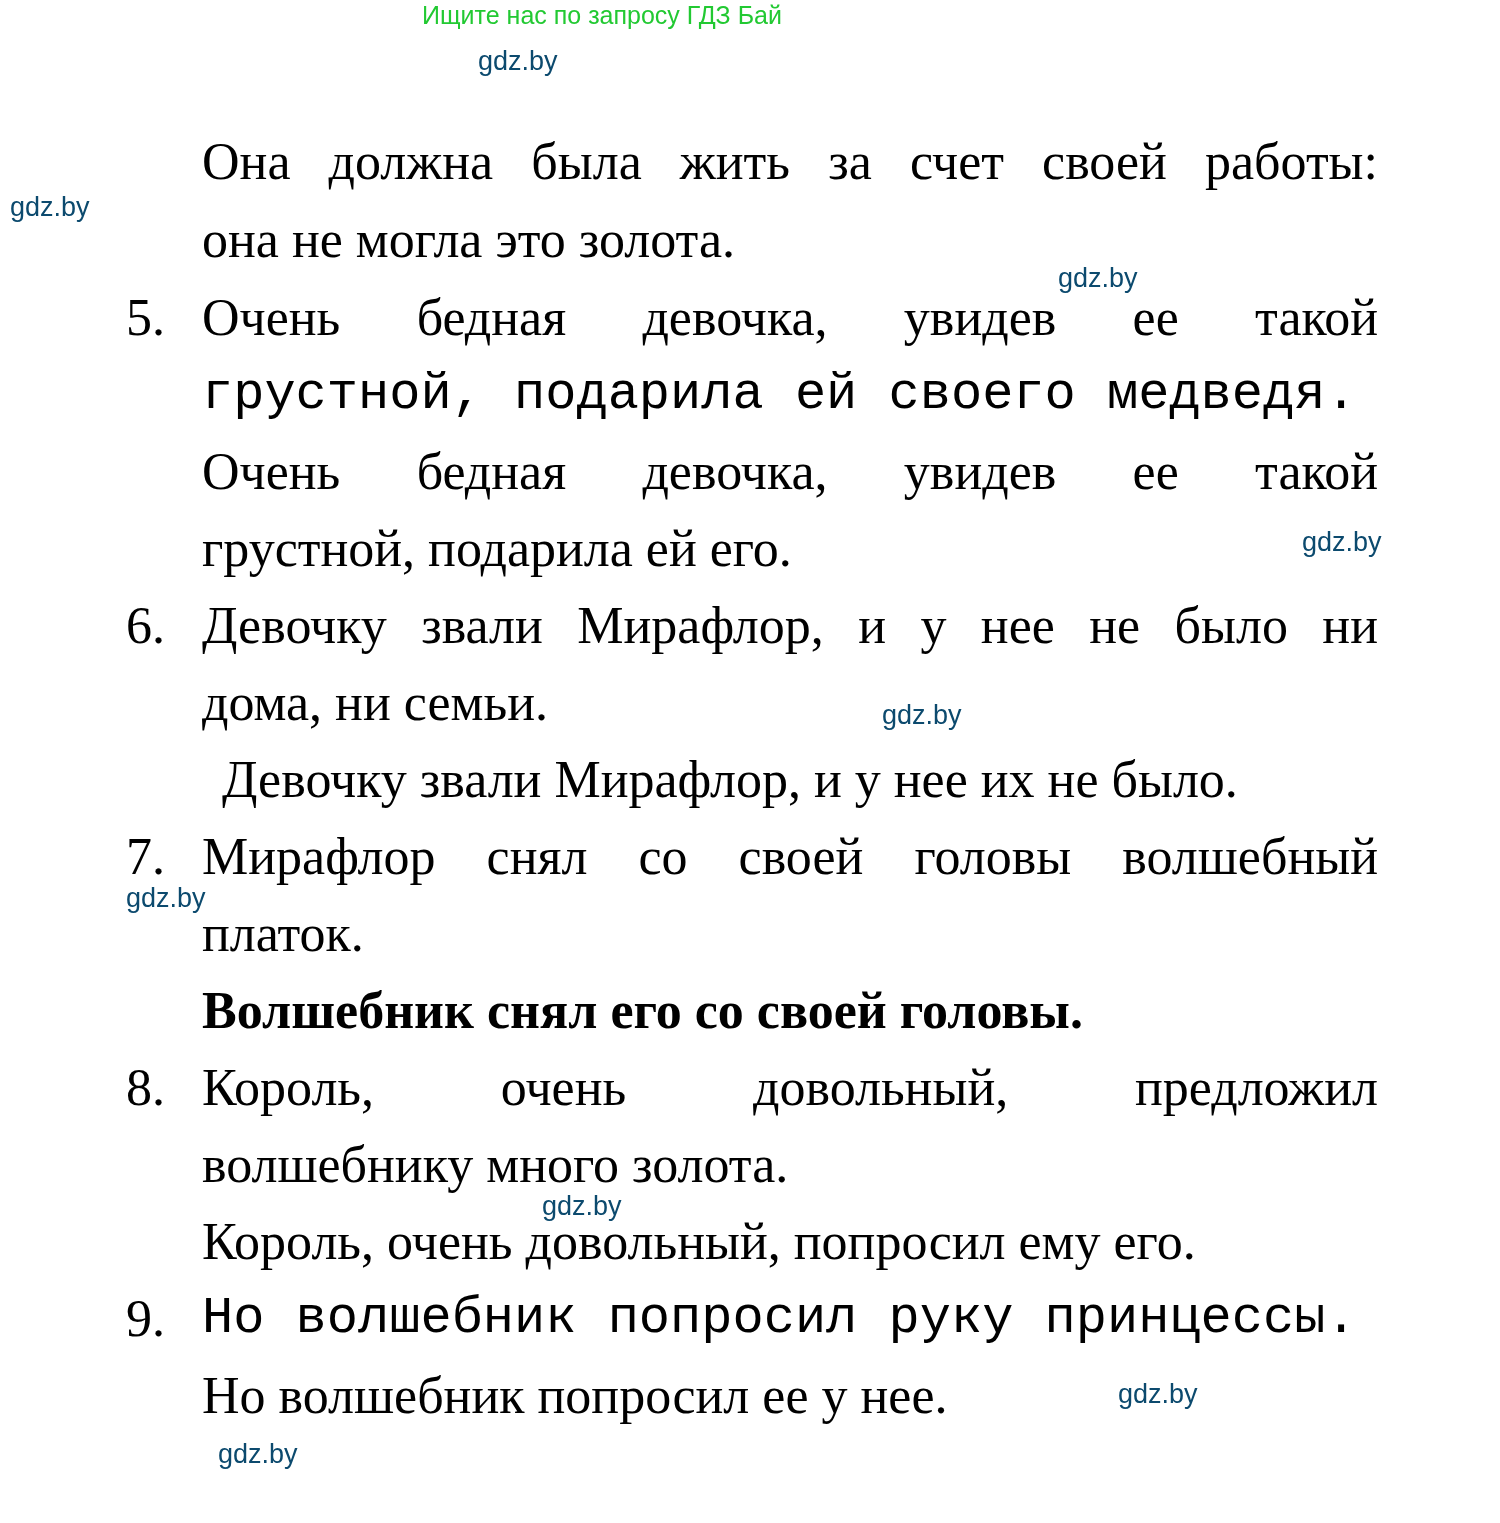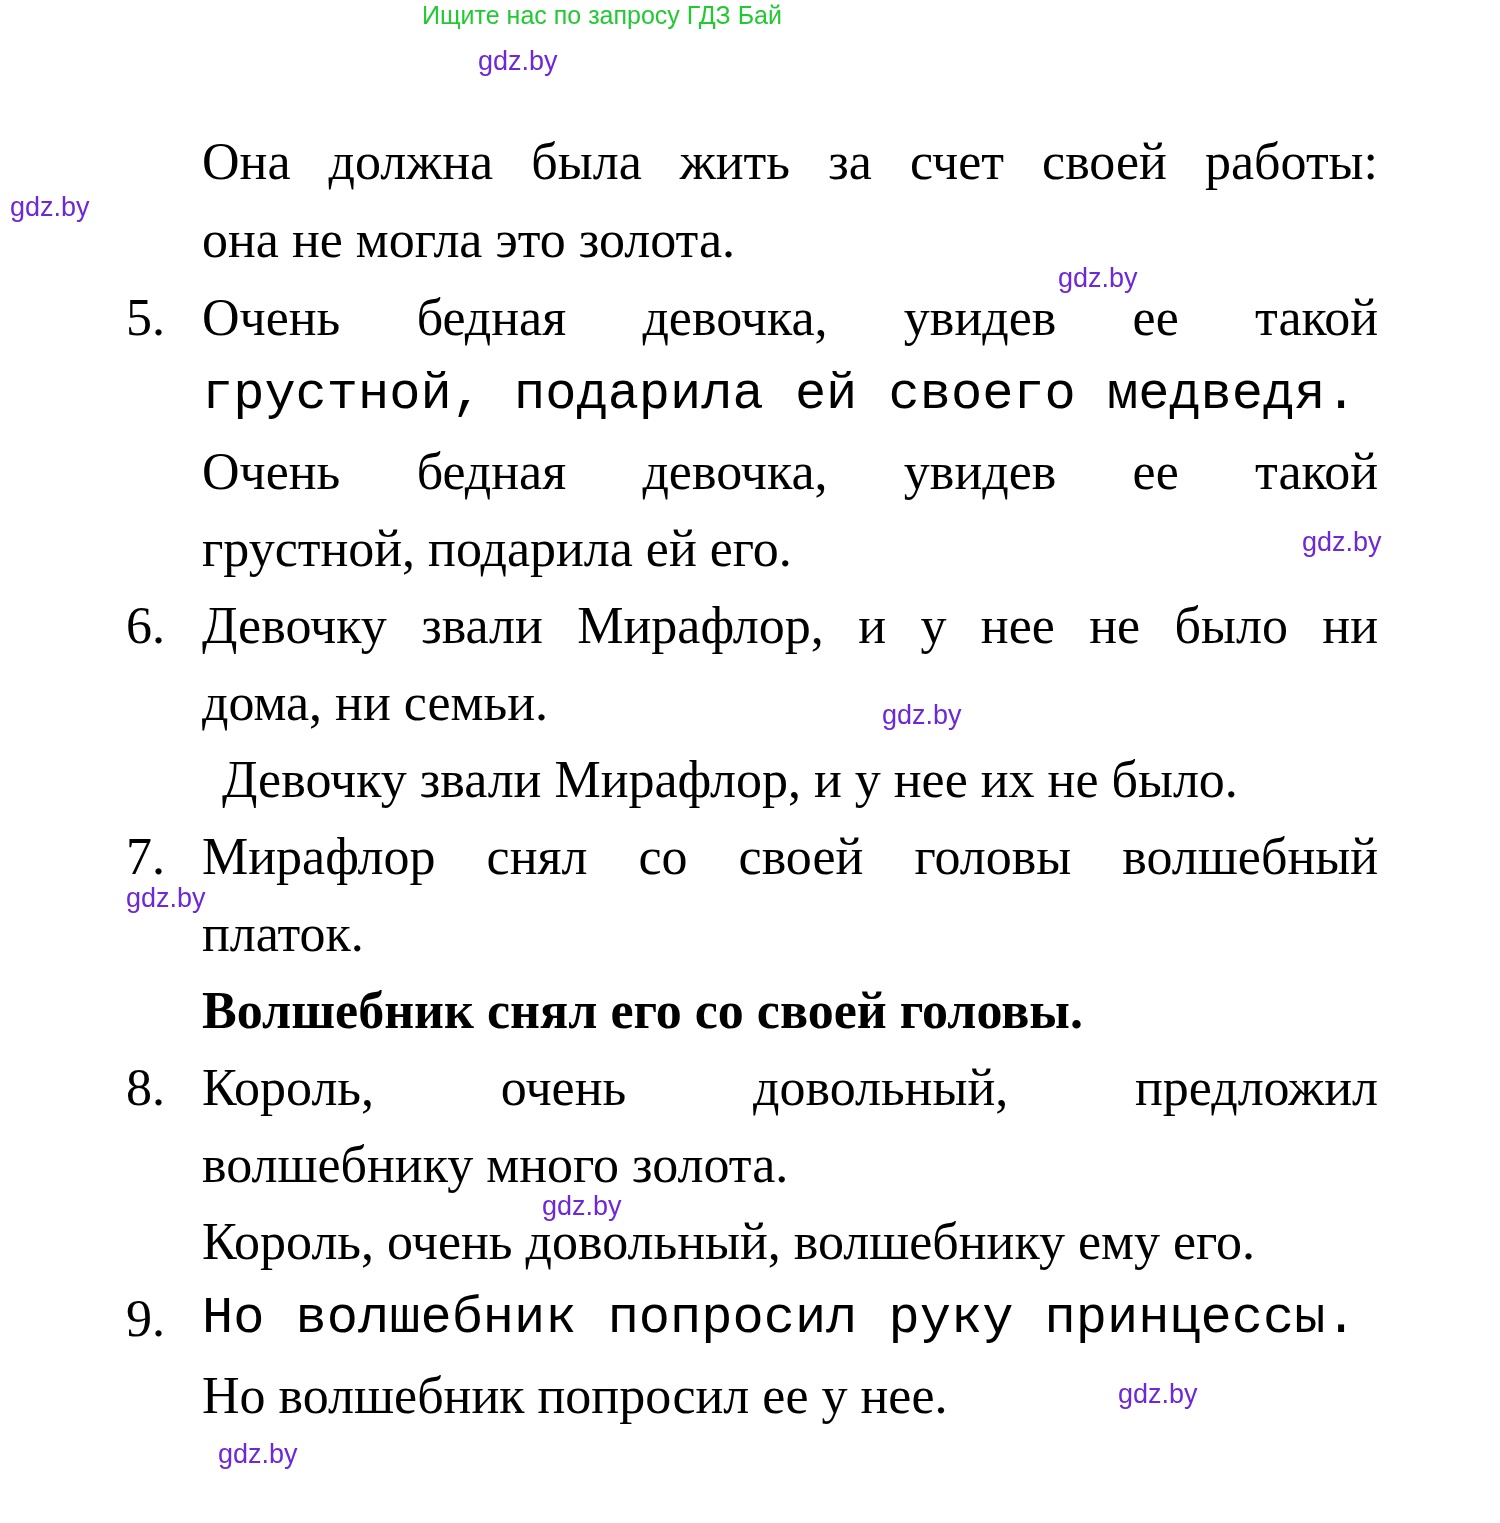--- a/index.html
+++ b/index.html
@@ -24,21 +24,21 @@
       font-family: "Liberation Sans", sans-serif;
       font-size: 25px;
       line-height: 30px;
       color: #22c932;
     }
     .wm {
       position: absolute;
       font-family: "Liberation Sans", sans-serif;
       font-size: 27px;
       line-height: 30px;
-      color: #6d28d9;
+      color: #0c4a6e;
       white-space: nowrap;
     }
     .line {
       position: absolute;
       left: 202px;
       width: 1176px;
       font-size: 52px;
       line-height: 60px;
       white-space: nowrap;
     }
@@ -101,20 +101,20 @@
   <div class="line" style="top:750px;margin-left:20px;">Девочку звали Мирафлор, и у нее их не было.</div>
 
   <div class="num" style="top:827px;">7.</div>
   <div class="line justify" style="top:827px;">Мирафлор снял со своей головы волшебный</div>
   <div class="line" style="top:904px;">платок.</div>
   <div class="line" style="top:981px;font-weight:bold;">Волшебник снял его со своей головы.</div>
 
   <div class="num" style="top:1058px;">8.</div>
   <div class="line justify" style="top:1058px;">Король, очень довольный, предложил</div>
   <div class="line" style="top:1135px;">волшебнику много золота.</div>
-  <div class="line" style="top:1212px;">Король, очень довольный, волшебнику ему его.</div>
+  <div class="line" style="top:1212px;">Король, очень довольный, попросил ему его.</div>
 
   <div class="num" style="top:1289px;">9.</div>
   <div class="line" style="top:1289px;font-family:Liberation Mono, monospace;">Но волшебник попросил руку принцессы.</div>
   <div class="line" style="top:1366px;">Но волшебник попросил ее у нее.</div>
 </div>
 
 <div class="footer">gdz by  //  гдз бай  //  гдз by</div>
 
 </body></html>

